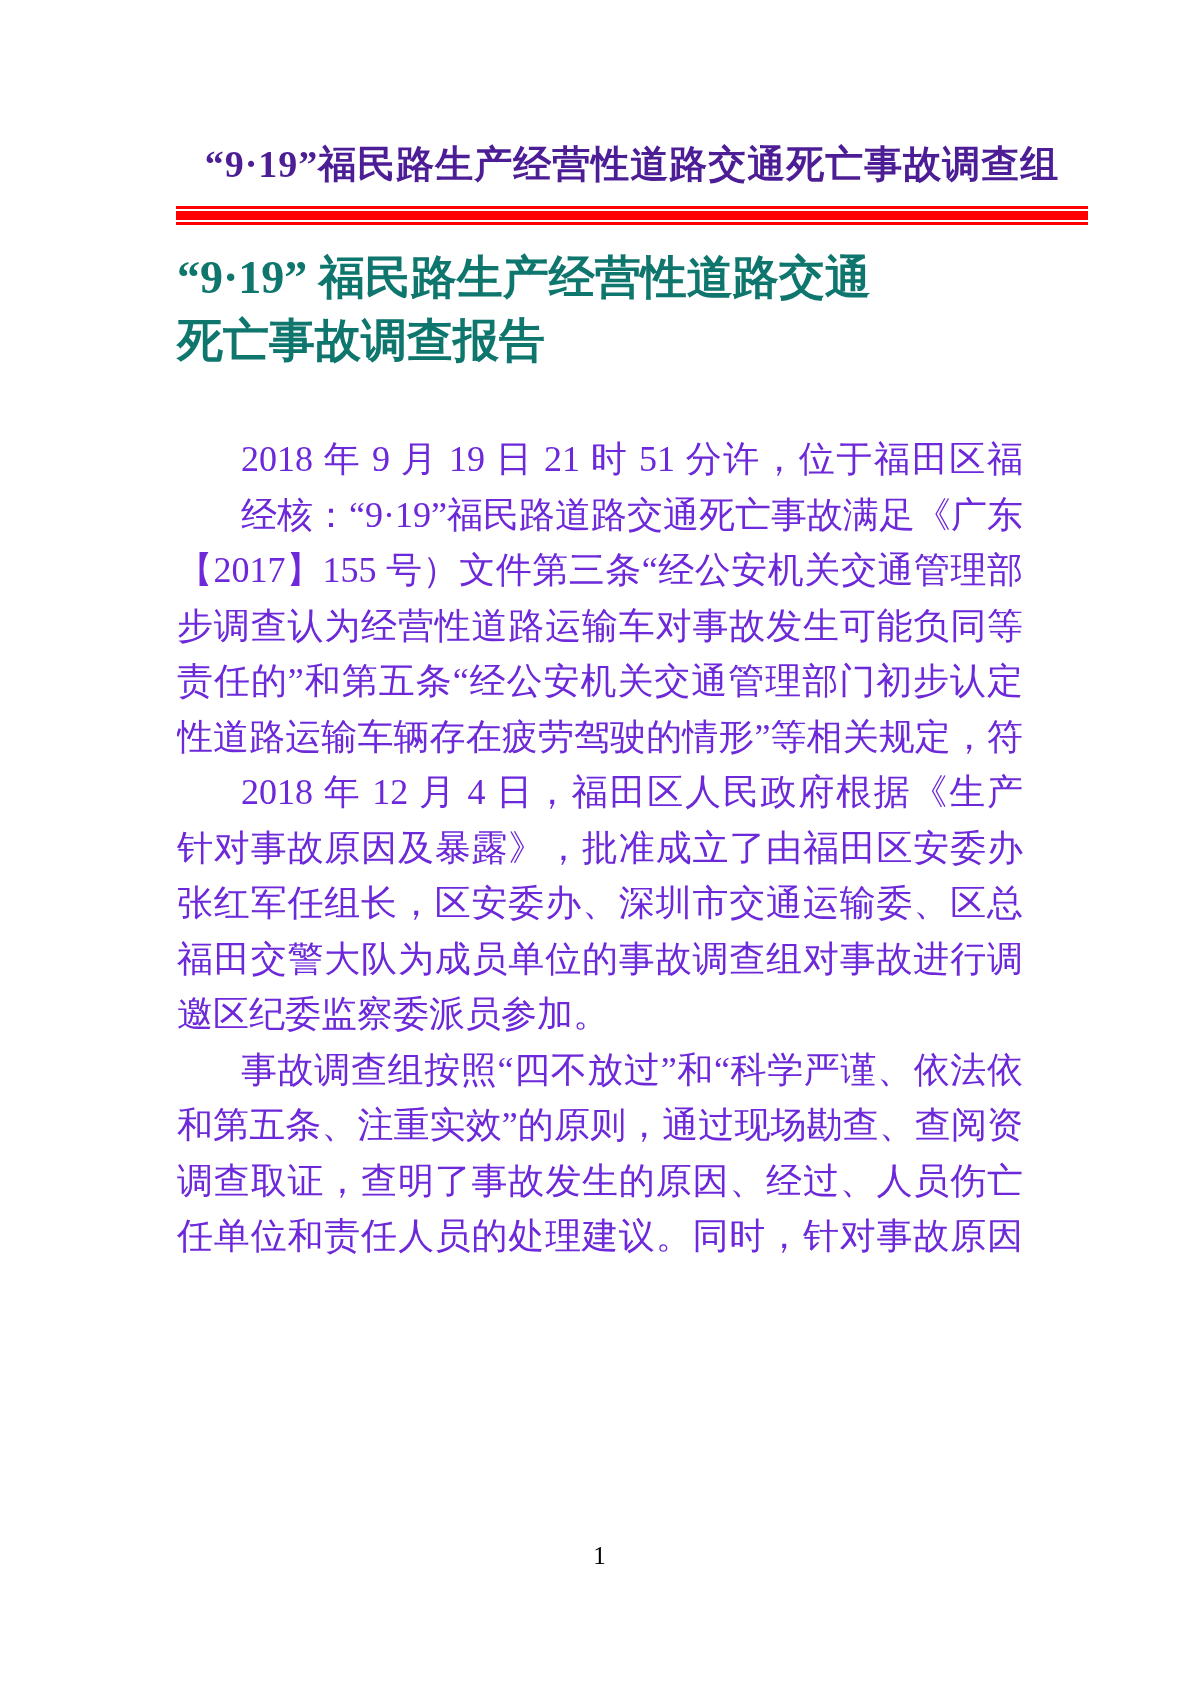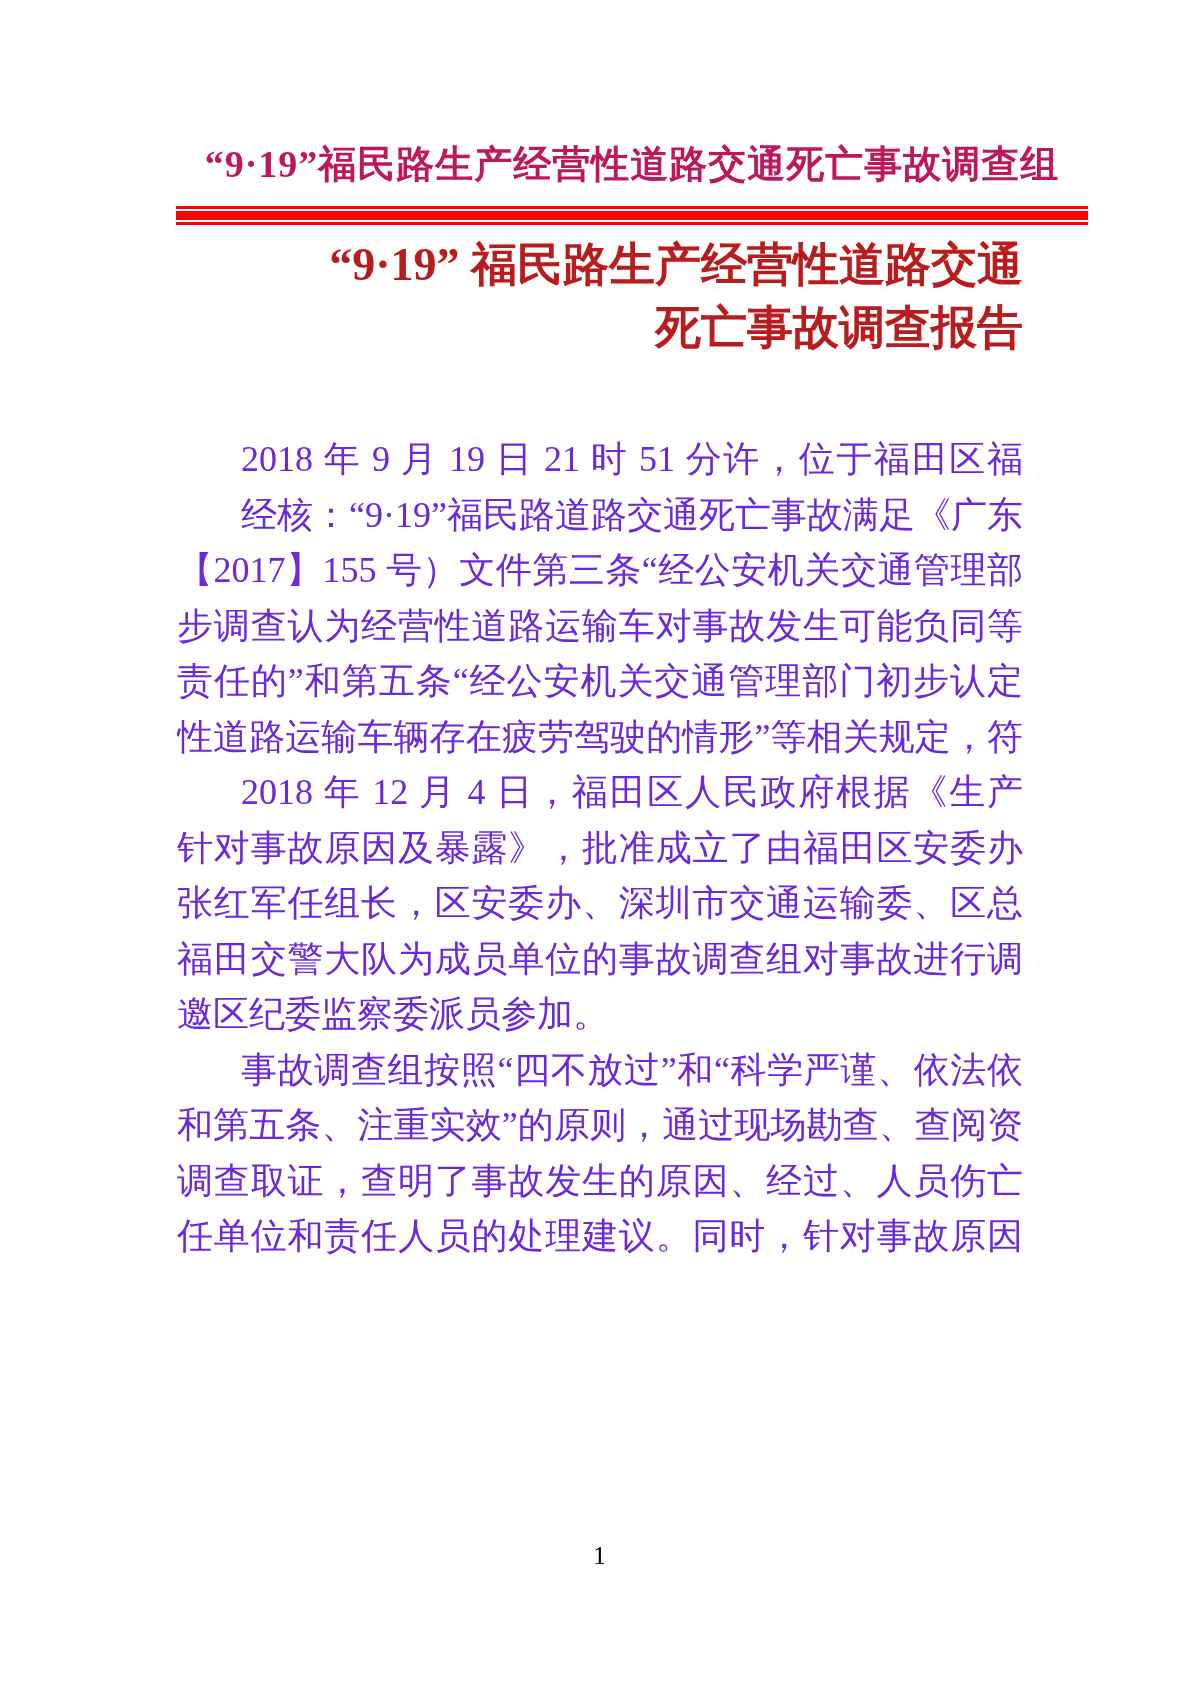--- a/index.html
+++ b/index.html
@@ -7,34 +7,34 @@
     position:relative;
     width:1199px; height:1696px;
     background:#ffffff;
     font-family:"Liberation Serif","DejaVu Serif",serif;
     color:#000;
     overflow:hidden;
   }
   
   .banner { position:absolute; top:136px; left:176px; width:912px; }
   .banner-text {
-    font-size:38px; font-weight:bold; color:#be185d;
+    font-size:38px; font-weight:bold; color:#4c1d95;
     text-align:center; line-height:56px; letter-spacing:1px;
     white-space:nowrap;
   }
   .rule-group { margin-top:14px; }
   .rule-thin  { height:3px; background:#ff0000; }
   .rule-gap   { height:2px; }
   .rule-thick { height:9px; background:#ff0000; }
 
   
   .doc-title {
-    position:absolute; top:233px; left:177px; width:846px;
-    text-align:right; font-size:46px; font-weight:bold;
-    line-height:63px; color:#b91c1c;
+    position:absolute; top:246px; left:177px; width:846px;
+    text-align:left; font-size:46px; font-weight:bold;
+    line-height:63px; color:#0f766e;
   }
 
   
   .body-block {
     position:absolute; top:432px; left:177px; width:846px;
     font-size:36px; color:#6d28d9;font-family:Liberation Serif, serif;
   }
   .bline {
     height:55.5px; line-height:55.5px;
     text-align:justify; text-align-last:justify;

